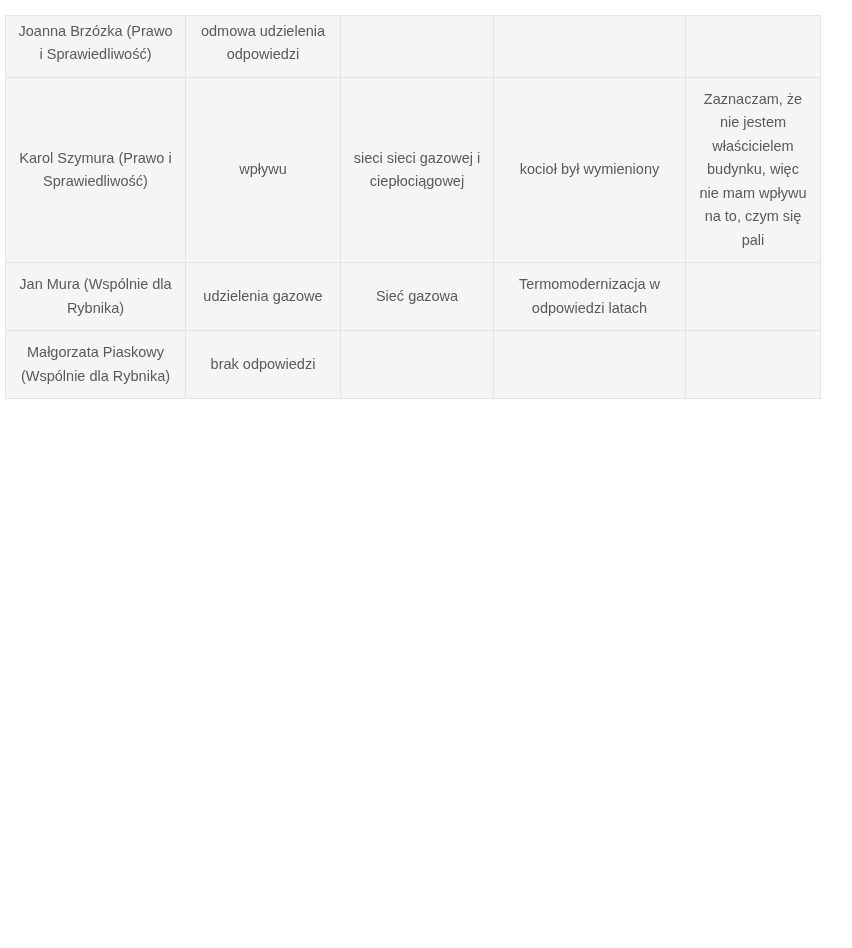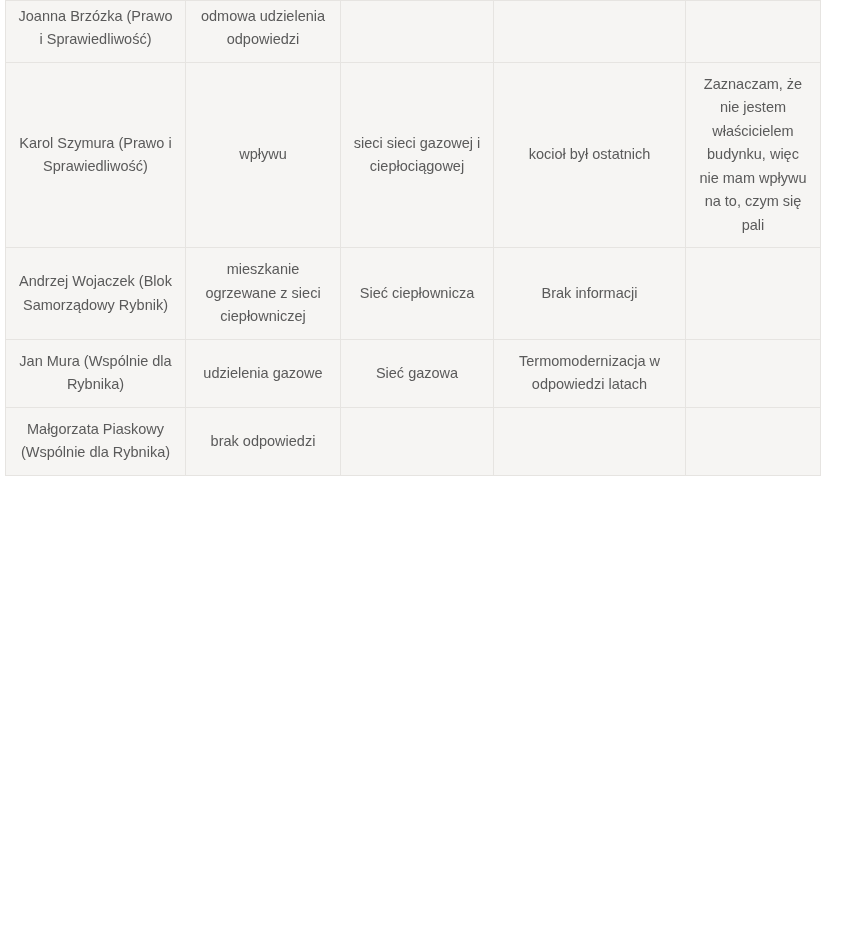--- a/index.html
+++ b/index.html
@@ -19,20 +19,21 @@
     left: 5px;
     top: 0;
     width: 815px;
   }
 
   table.survey-table {
     border-collapse: collapse;
     table-layout: fixed;
     width: 815px;
     background: #737373;
+    margin-top: 15px;
   }
 
   table.survey-table td {
     border: 1px solid #e6e4e1;
     background: #f6f5f3;
     color: #5a5a5a;
     font-size: 14.5px;
     line-height: 1.62;
     text-align: center;
     vertical-align: middle;
@@ -72,32 +73,25 @@
         <td data-name="cell-heating-source">odmowa udzielenia odpowiedzi</td>
         <td data-name="cell-network"></td>
         <td data-name="cell-modernization"></td>
         <td data-name="cell-comment"></td>
       </tr>
 
       <tr data-name="table-row">
         <td data-name="cell-candidate">Karol Szymura (Prawo i Sprawiedliwość)</td>
         <td data-name="cell-heating-source">wpływu</td>
         <td data-name="cell-network">sieci sieci gazowej i ciepłociągowej</td>
-        <td data-name="cell-modernization">kocioł był ostatnich</td>
+        <td data-name="cell-modernization">kocioł był wymieniony</td>
         <td data-name="cell-comment">Zaznaczam, że nie jestem właścicielem budynku, więc nie mam wpływu na to, czym się pali</td>
       </tr>
 
 
-      <tr data-name="table-row">
-        <td data-name="cell-candidate">Andrzej Wojaczek (Blok Samorządowy Rybnik)</td>
-        <td data-name="cell-heating-source">mieszkanie ogrzewane z sieci ciepłowniczej</td>
-        <td data-name="cell-network">Sieć ciepłownicza</td>
-        <td data-name="cell-modernization">Brak informacji</td>
-        <td data-name="cell-comment"></td>
-      </tr>
 
 
       <tr data-name="table-row">
         <td data-name="cell-candidate">Jan Mura (Wspólnie dla Rybnika)</td>
         <td data-name="cell-heating-source">udzielenia gazowe</td>
         <td data-name="cell-network">Sieć gazowa</td>
         <td data-name="cell-modernization">Termomodernizacja w odpowiedzi latach</td>
         <td data-name="cell-comment"></td>
       </tr>
 

